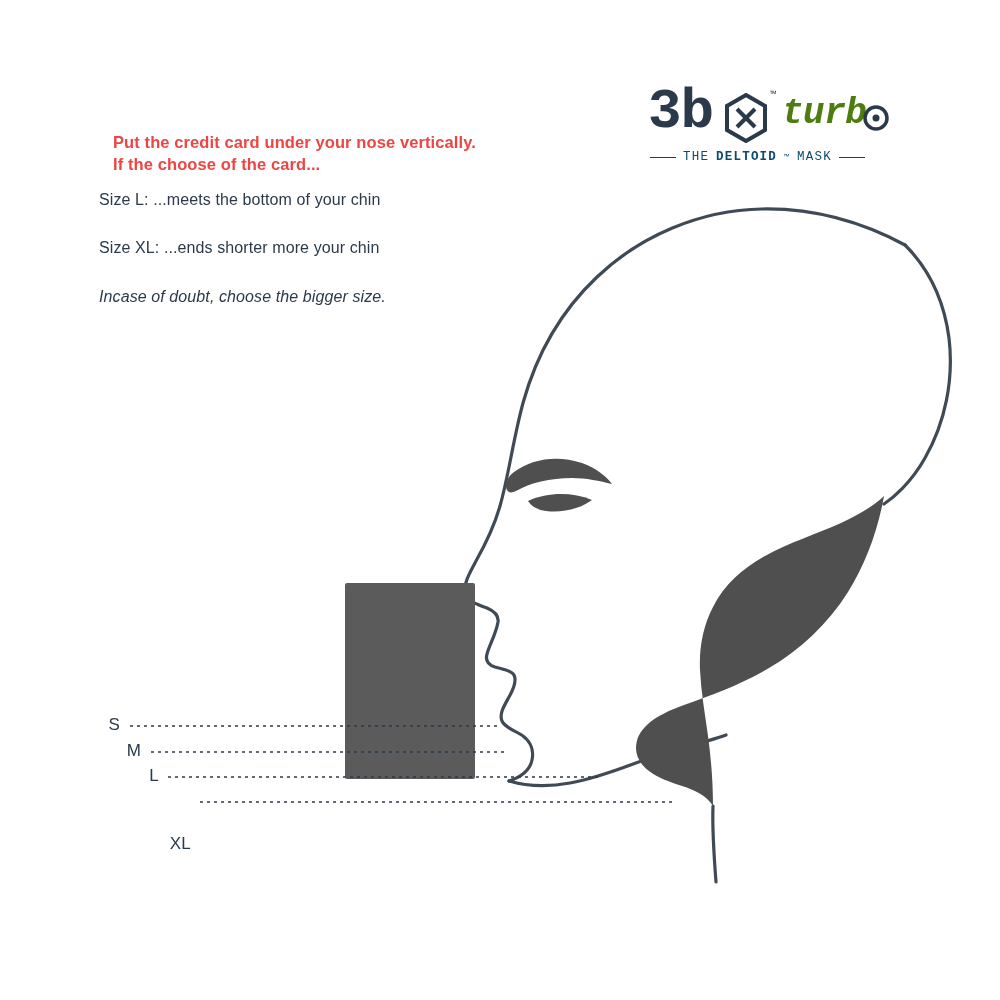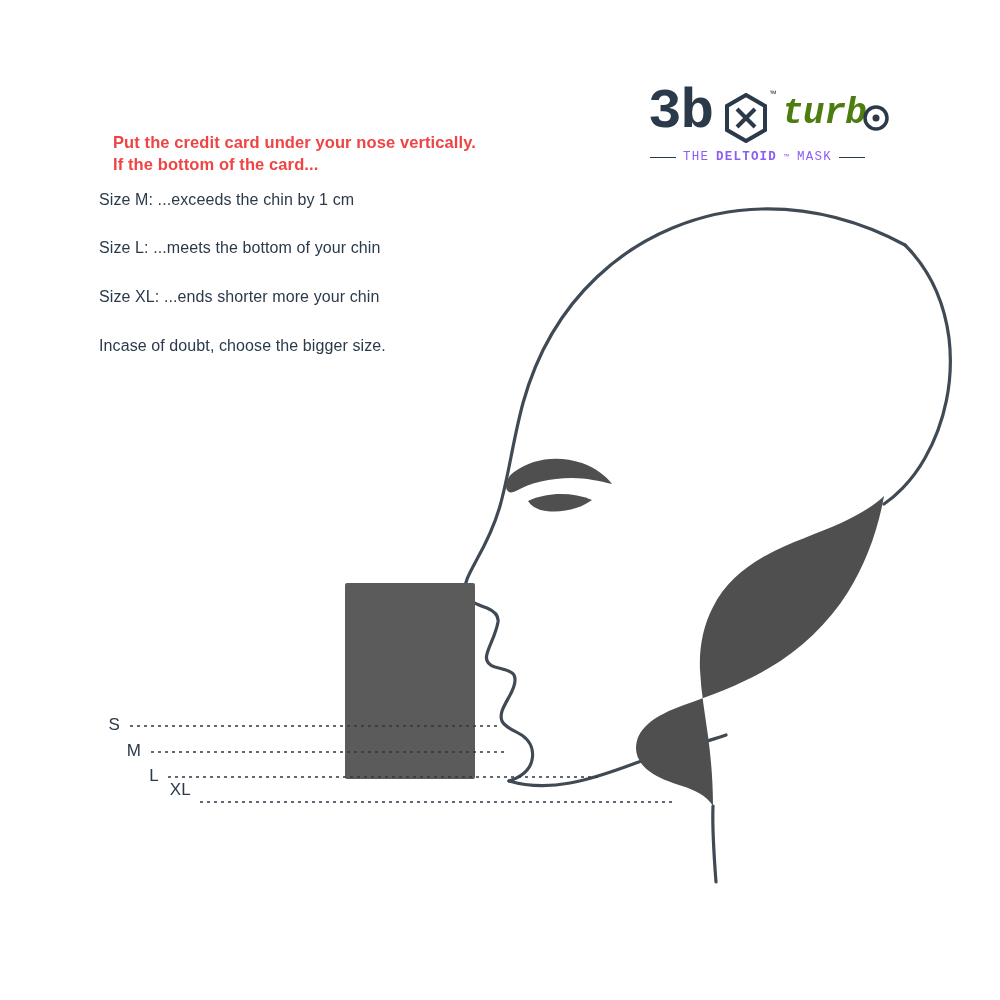--- a/index.html
+++ b/index.html
@@ -37,21 +37,21 @@
   }
   .instr-head .line2 { display: block; }
   .instr-line {
     font-size: 16px;
     line-height: 1.3;
     color: #2b3a4a;
     margin: 0 0 28px 0;
     letter-spacing: 0.1px;
     white-space: nowrap;
   }
-  .instr-line:last-child { margin-bottom: 0; }
+  .instr-line:last-child { margin-bottom: 0; font-style: italic; }
 
   
   .logo {
     position: absolute;
     left: 648px;
     top: 88px;
     width: 240px;
     height: 100px;
     color: #2b3a4a;
     font-family: Liberation Mono, monospace;
@@ -101,21 +101,21 @@
   .logo-row2 {
     position: absolute;
     left: 2px;
     top: 62px;
     width: 236px;
     display: flex;
     align-items: center;
     gap: 7px;
     font-size: 12.5px;
     letter-spacing: 1.2px;
-    color: #8b5cf6;
+    color: #0c4a6e;
   }
   .logo-rule {
     flex: 0 0 auto;
     width: 26px;
     height: 1px;
     background: #2b3a4a;
   }
   .logo-deltoid {
     font-weight: bold;
     letter-spacing: 1.2px;
@@ -146,23 +146,22 @@
   }
 </style>
 </head>
 <body>
 
 <div id="page">
 
   <div class="instructions">
     <p class="instr-head">
       <span>Put the credit card  under your nose vertically.</span>
-      <span class="line2">If the bottom of the card...</span>
+      <span class="line2">If the choose of the card...</span>
     </p>
-    <p class="instr-line">Size M: ...exceeds the chin by 1 cm</p>
     <p class="instr-line">Size L: ...meets the bottom of your chin</p>
     <p class="instr-line">Size XL: ...ends shorter more your chin</p>
     <p class="instr-line">Incase of doubt, choose the bigger size.</p>
   </div>
 
   <div class="logo">
     <div class="logo-row1">
       <span class="logo-3b">3b</span>
       <span class="logo-hex">
         <svg width="46" height="50" viewBox="0 0 46 50" aria-hidden="true">
@@ -256,15 +255,15 @@
       <line x1="130" y1="726" x2="500" y2="726" stroke="#2b3a4a" stroke-width="1.4" stroke-dasharray="3,4"></line>
       <line x1="151" y1="752" x2="508" y2="752" stroke="#2b3a4a" stroke-width="1.4" stroke-dasharray="3,4"></line>
       <line x1="168" y1="777" x2="600" y2="777" stroke="#2b3a4a" stroke-width="1.4" stroke-dasharray="3,4"></line>
       <line x1="200" y1="802" x2="672" y2="802" stroke="#2b3a4a" stroke-width="1.4" stroke-dasharray="3,4"></line>
     </g>
   </svg>
 
   <div class="size-label" style="left:90px; top:715px; width:30px;">S</div>
   <div class="size-label" style="left:111px; top:741px; width:30px;">M</div>
   <div class="size-label" style="left:129px; top:766px; width:30px;">L</div>
-  <div class="size-label" style="left:149px; top:780px; width:42px;">XL</div>
+  <div class="size-label" style="left:149px; top:834px; width:42px;">XL</div>
 
 </div>
 
 </body></html>

